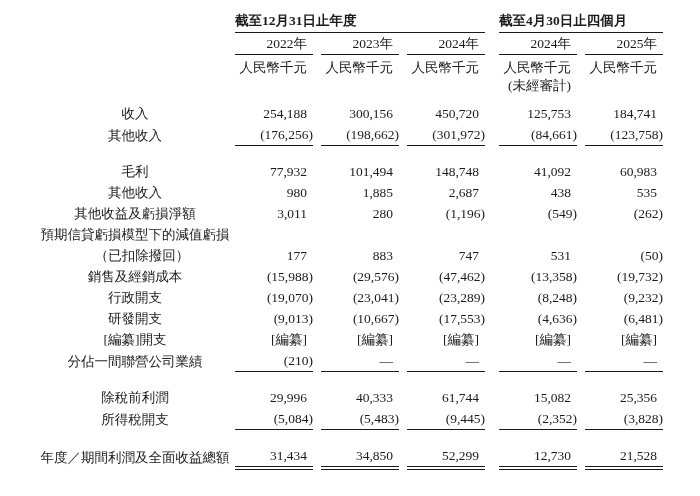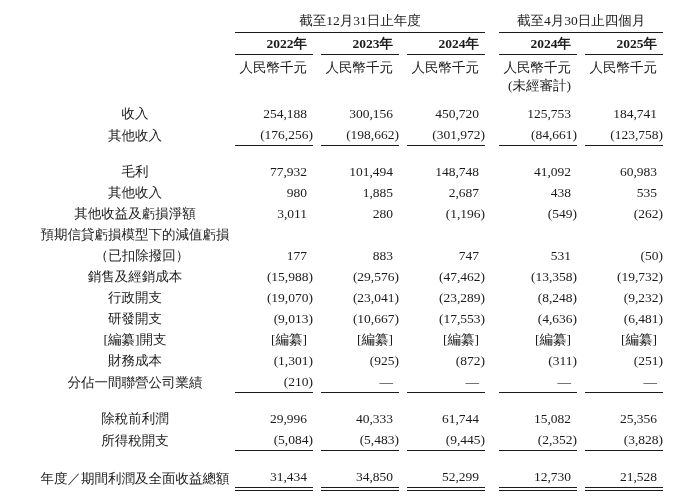--- a/index.html
+++ b/index.html
@@ -15,24 +15,24 @@
   col.gc{width:8px}
   col.g2c{width:14px}
   td{
     font-size:13.5px;line-height:15px;padding:3px 0;
     vertical-align:bottom;white-space:nowrap;
   }
   td.lbl{text-align:center}
   td.lbl.indent{padding-left:14px}
   td.num{text-align:right;padding-right:6px}
   td.grp{
-    text-align:center;font-weight:normal;
+    font-weight:bold;
     border-bottom:1.5px solid #1b1b1b;padding-bottom:4px;
   }
-  td.yr{font-weight:bold;border-bottom:1.5px solid #1b1b1b}
+  td.yr{font-weight:normal;border-bottom:1.5px solid #1b1b1b}
   td.unit{padding-top:5px}
   td.note{padding-top:0;padding-bottom:10px}
   td.ru{border-bottom:1.5px solid #1b1b1b}
   td.rd{border-bottom:4px double #1b1b1b}
   .pv{margin-right:-6px}
   tr.spacer td{height:15px;padding:0;line-height:0}
 </style>
 </head>
 <body>
 
@@ -224,32 +224,20 @@
           <td></td>
           <td class="num">[編纂]</td>
           <td></td>
           <td class="num">[編纂]</td>
           <td></td>
           <td class="num">[編纂]</td>
           <td></td>
           <td class="num">[編纂]</td>
         </tr>
         <tr>
-          <td class="lbl">財務成本</td>
-          <td class="num"><span class="pv">(1,301)</span></td>
-          <td></td>
-          <td class="num"><span class="pv">(925)</span></td>
-          <td></td>
-          <td class="num"><span class="pv">(872)</span></td>
-          <td></td>
-          <td class="num"><span class="pv">(311)</span></td>
-          <td></td>
-          <td class="num"><span class="pv">(251)</span></td>
-        </tr>
-        <tr>
           <td class="lbl">分佔一間聯營公司業績</td>
           <td class="num ru"><span class="pv">(210)</span></td>
           <td></td>
           <td class="num ru">—</td>
           <td></td>
           <td class="num ru">—</td>
           <td></td>
           <td class="num ru">—</td>
           <td></td>
           <td class="num ru">—</td>

